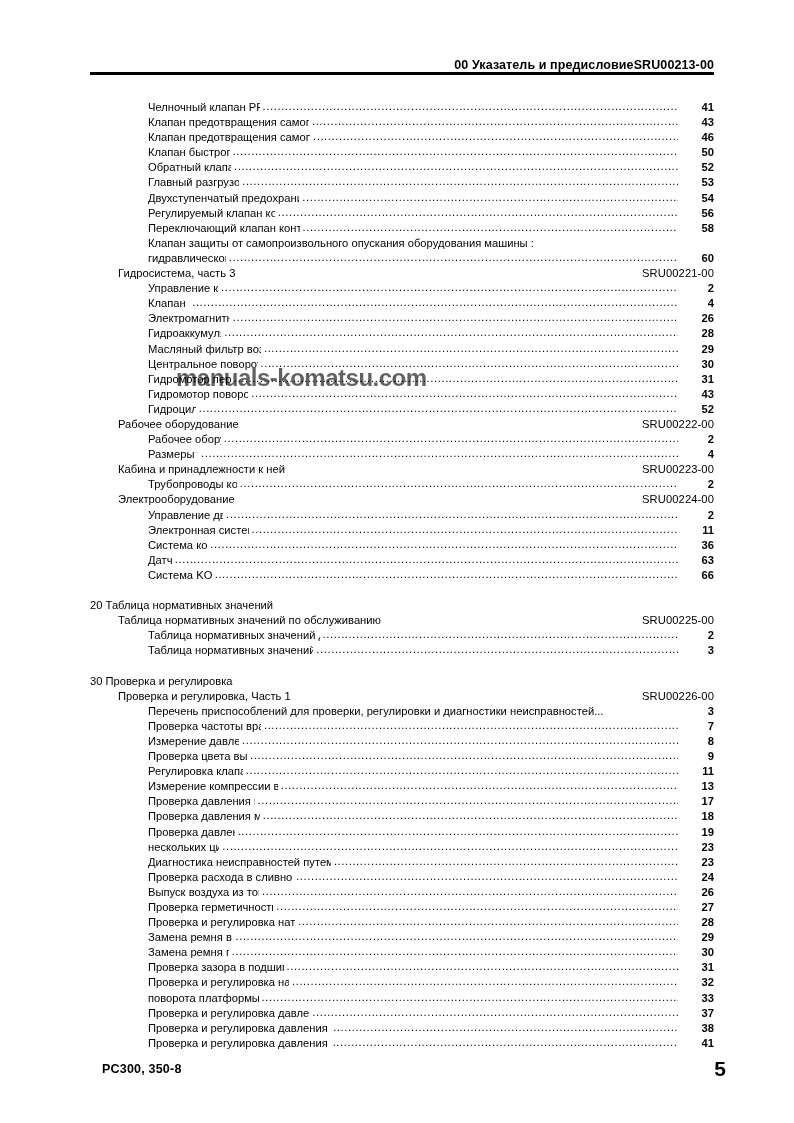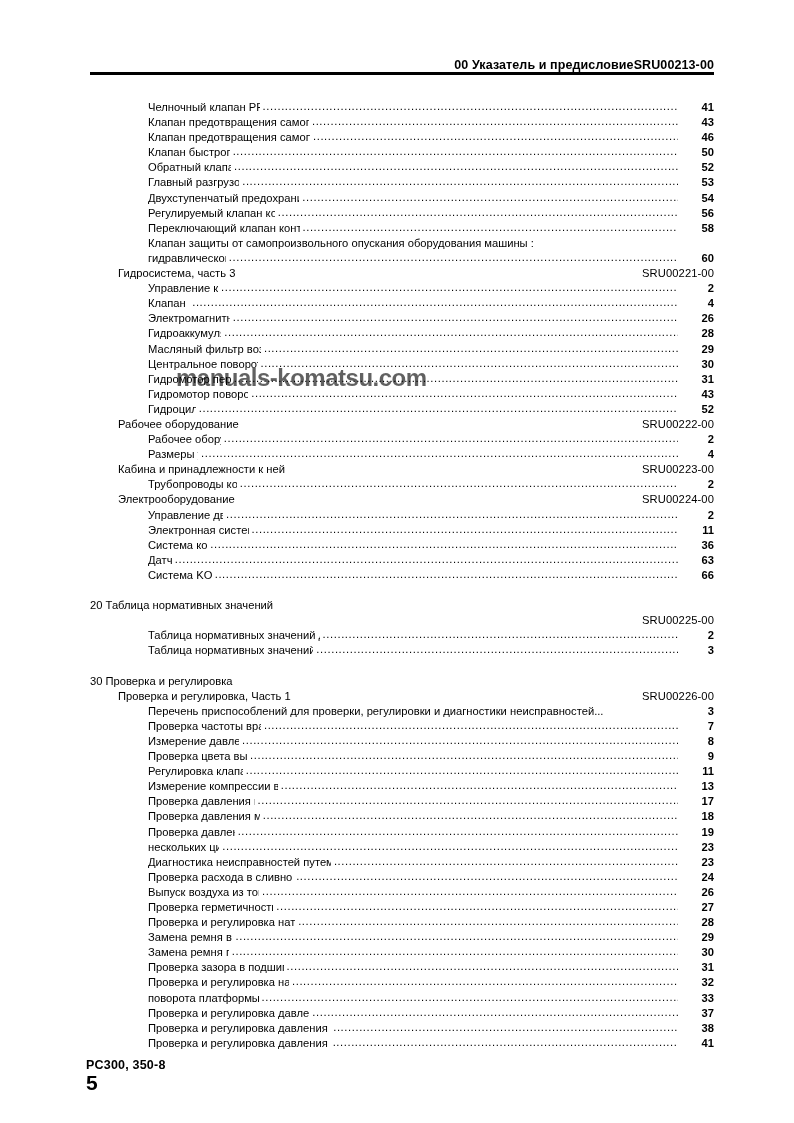--- a/index.html
+++ b/index.html
@@ -115,27 +115,26 @@
     font-size: 24px;
     letter-spacing: -0.5px;
     color: rgba(0,0,0,0.62);
     white-space: nowrap;
     pointer-events: none;
   }
 
   
   .footer {
     position: absolute;
-    left: 86px;
+    left: 102px;
     top: 1058px;
     width: 624px;
     display: flex;
     justify-content: space-between;
-    align-items: flex-start;
-    flex-direction: column;
+    align-items: center;
   }
   .footer-model {
     font-weight: bold;
     font-size: 12.5px;
     letter-spacing: 0.2px;
   }
   .footer-page {
     font-weight: bold;
     font-size: 21px;
     line-height: 21px;
@@ -313,20 +312,21 @@
         <span class="leader"></span>
         <span class="pagenum">66</span>
       </div>
       <div class="spacer"></div>
       <div class="row lvl0 plain">
         <span class="label">20 Таблица нормативных значений</span>
         <span class="leader"></span>
         <span class="pagenum"></span>
       </div>
       <div class="row lvl1 plain">
+        <span class="label">Таблица нормативных значений по обслуживанию</span>
         <span class="leader"></span>
         <span class="code">SRU00225-00</span>
       </div>
       <div class="row lvl2">
         <span class="label">Таблица нормативных значений для сопряженных деталей двигателя</span>
         <span class="leader"></span>
         <span class="pagenum">2</span>
       </div>
       <div class="row lvl2">
         <span class="label">Таблица нормативных значений для сопряженных деталей шасси</span>

